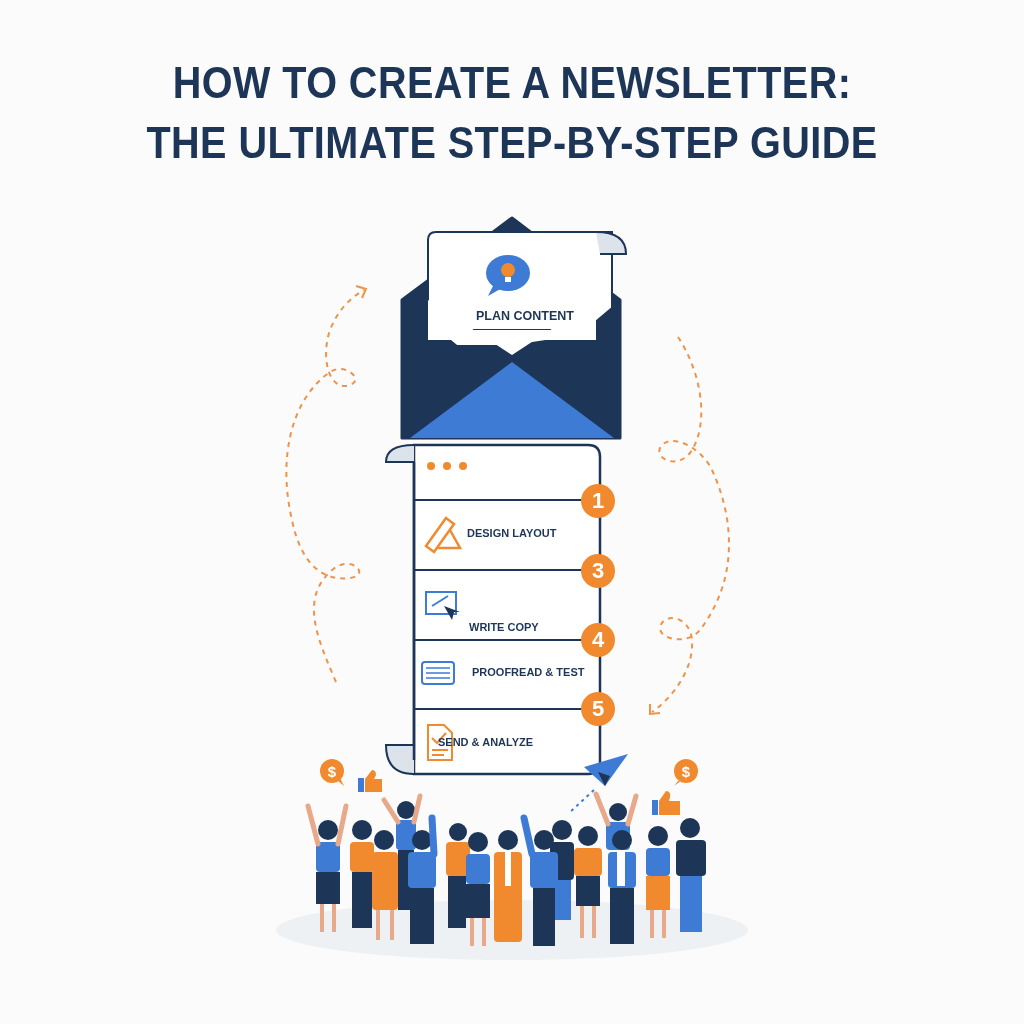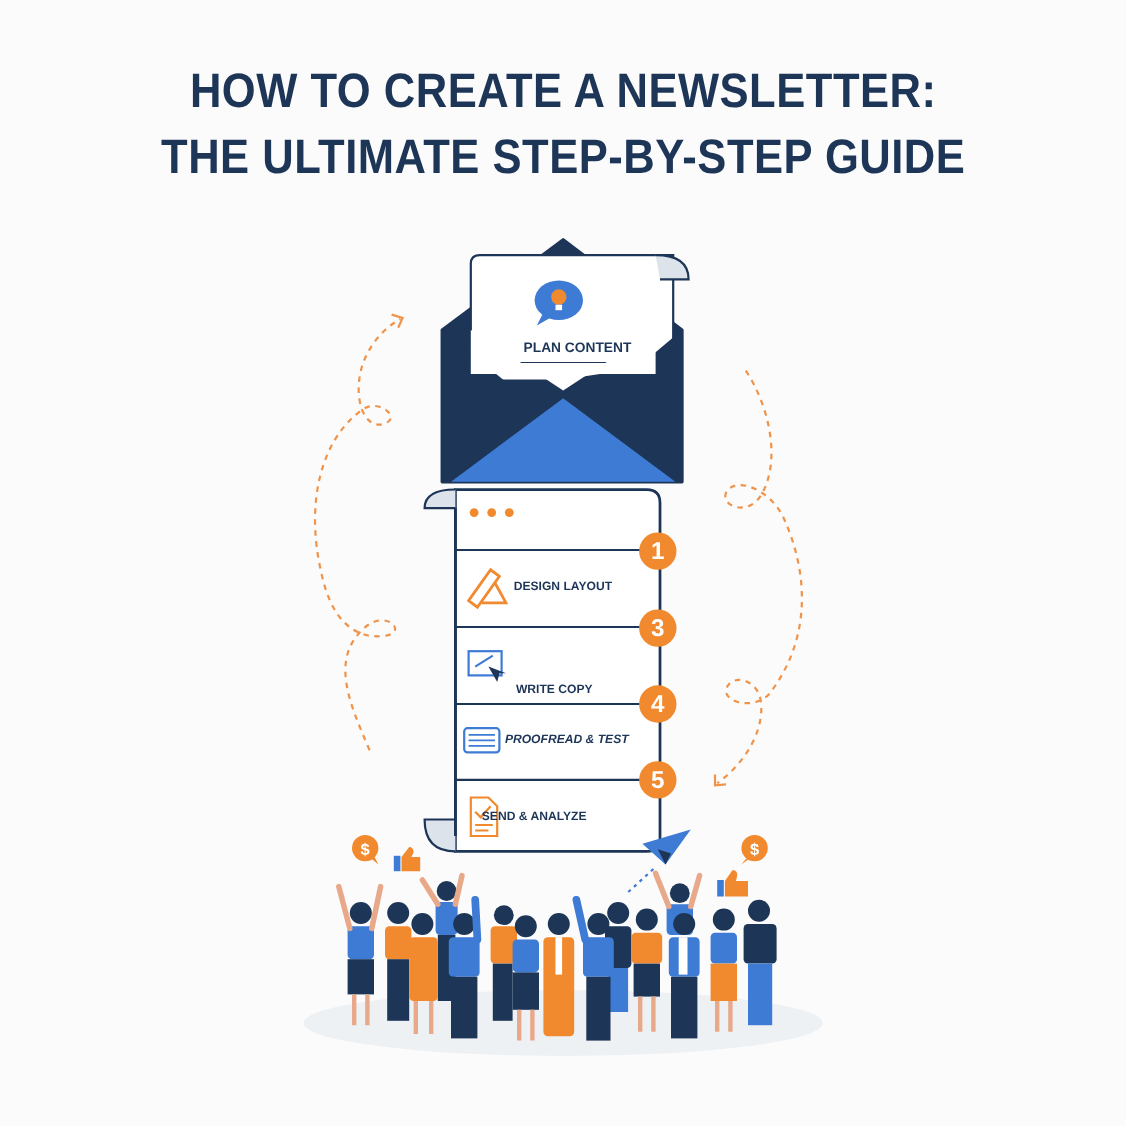--- a/index.html
+++ b/index.html
@@ -199,19 +199,19 @@
         <rect x="676" y="840" width="30" height="36" rx="4" fill="#1d3557"></rect>
         <rect x="680" y="876" width="22" height="56" fill="#3d7bd4"></rect>
       </g>
   </g>
 </svg>
 
 <div class="lbl" style="left:461px;top:309px;font-size:12.5px;padding-left:15px;">PLAN CONTENT</div>
 
 <div class="lbl" style="left:467px;top:527px;">DESIGN LAYOUT</div>
 <div class="lbl" style="left:469px;top:581px;margin-top:40px;">WRITE COPY</div>
-<div class="lbl" style="left:459px;top:666px;font-style:italic;">PROOFREAD &amp; TEST</div>
+<div class="lbl" style="left:472px;top:666px;">PROOFREAD &amp; TEST</div>
 <div class="lbl" style="left:438px;top:736px;">SEND &amp; ANALYZE</div>
 
 <div class="badge" style="left:581px;top:484px;">1</div>
 <div class="badge" style="left:581px;top:554px;">3</div>
 <div class="badge" style="left:581px;top:623px;">4</div>
 <div class="badge" style="left:581px;top:692px;">5</div>
 
 </body></html>

